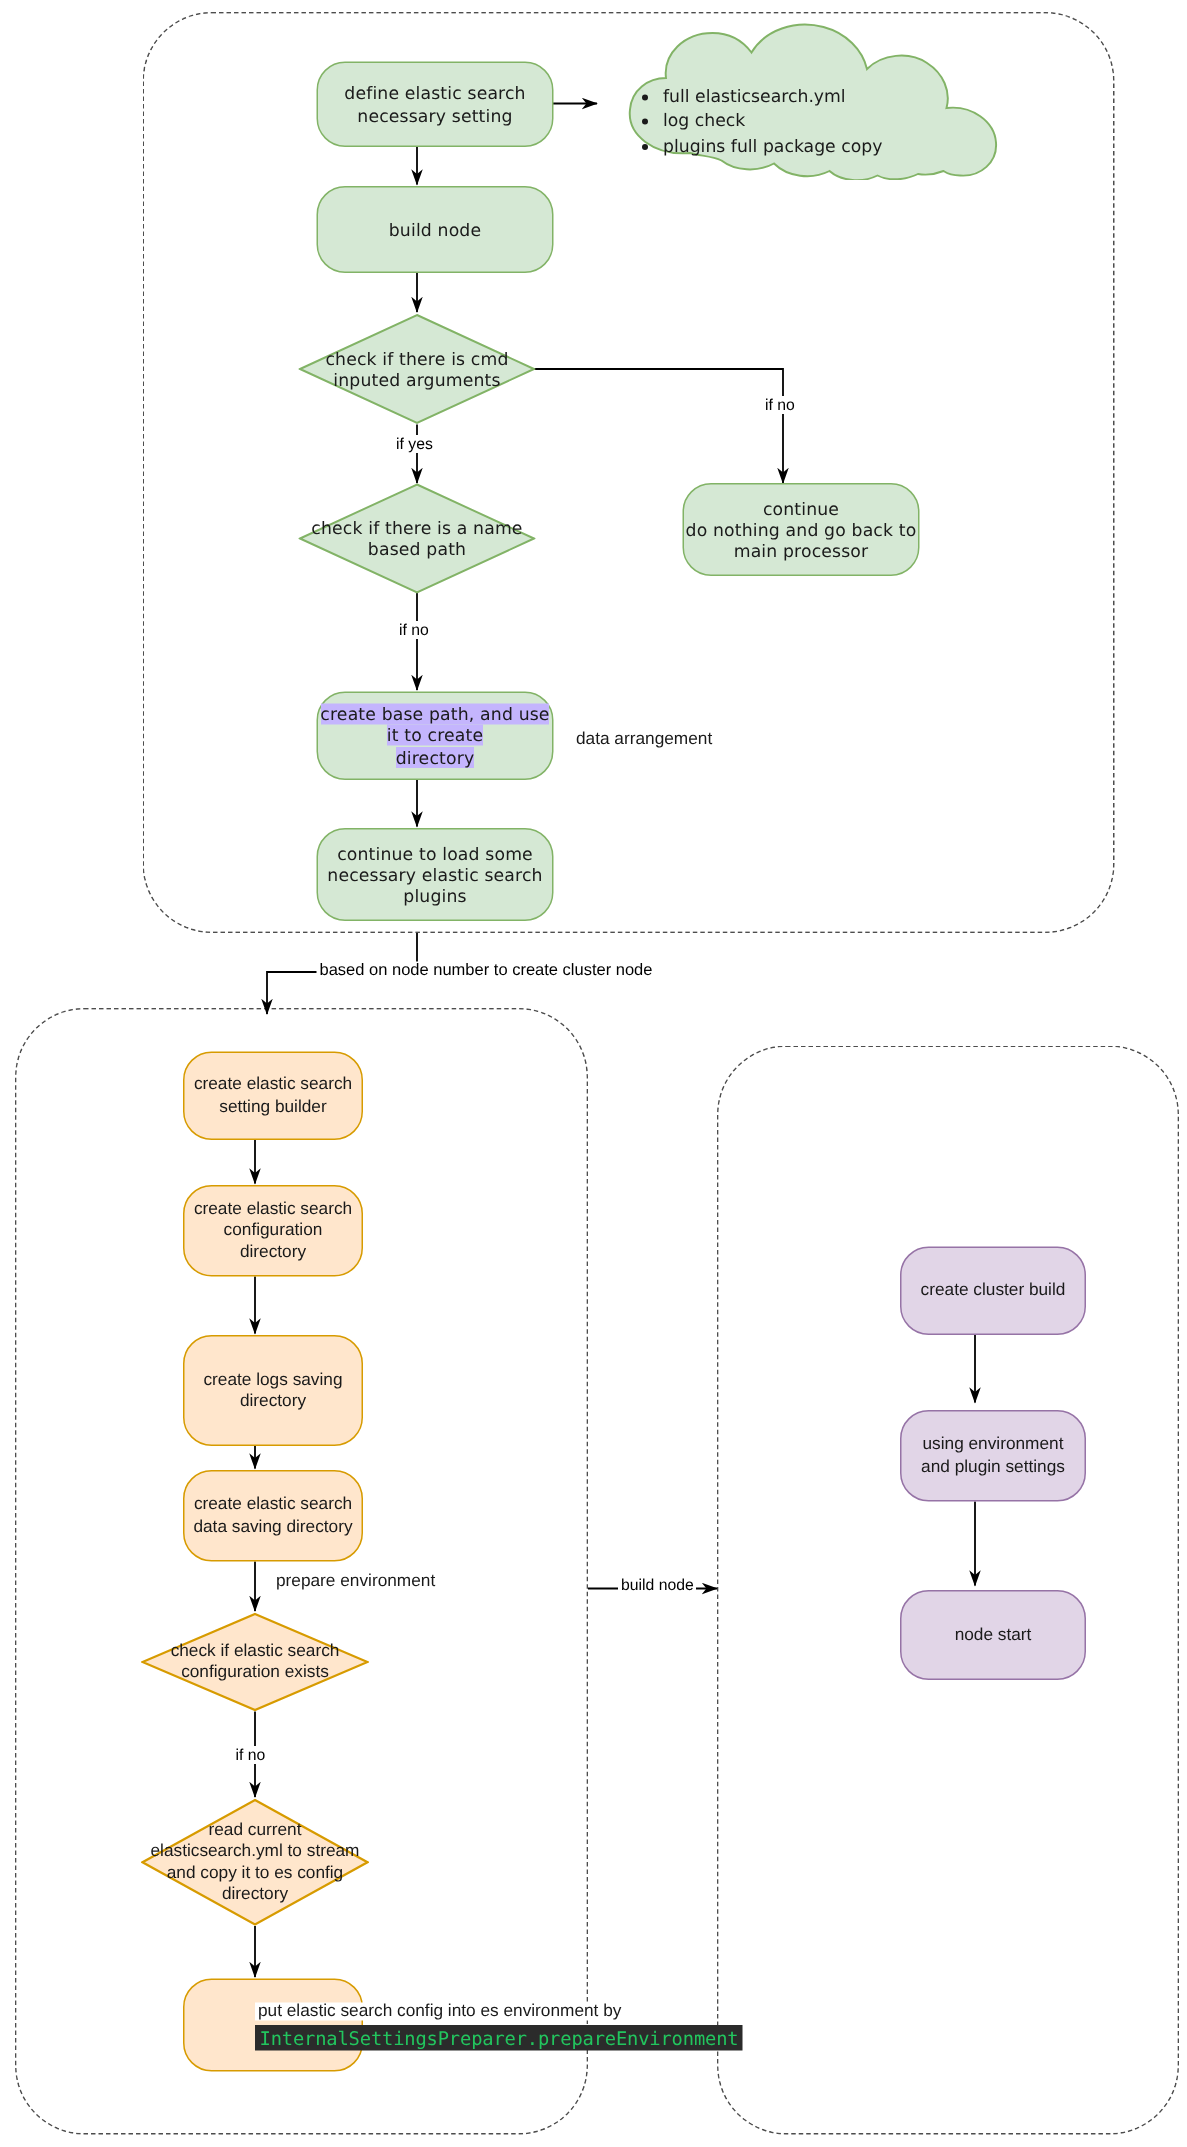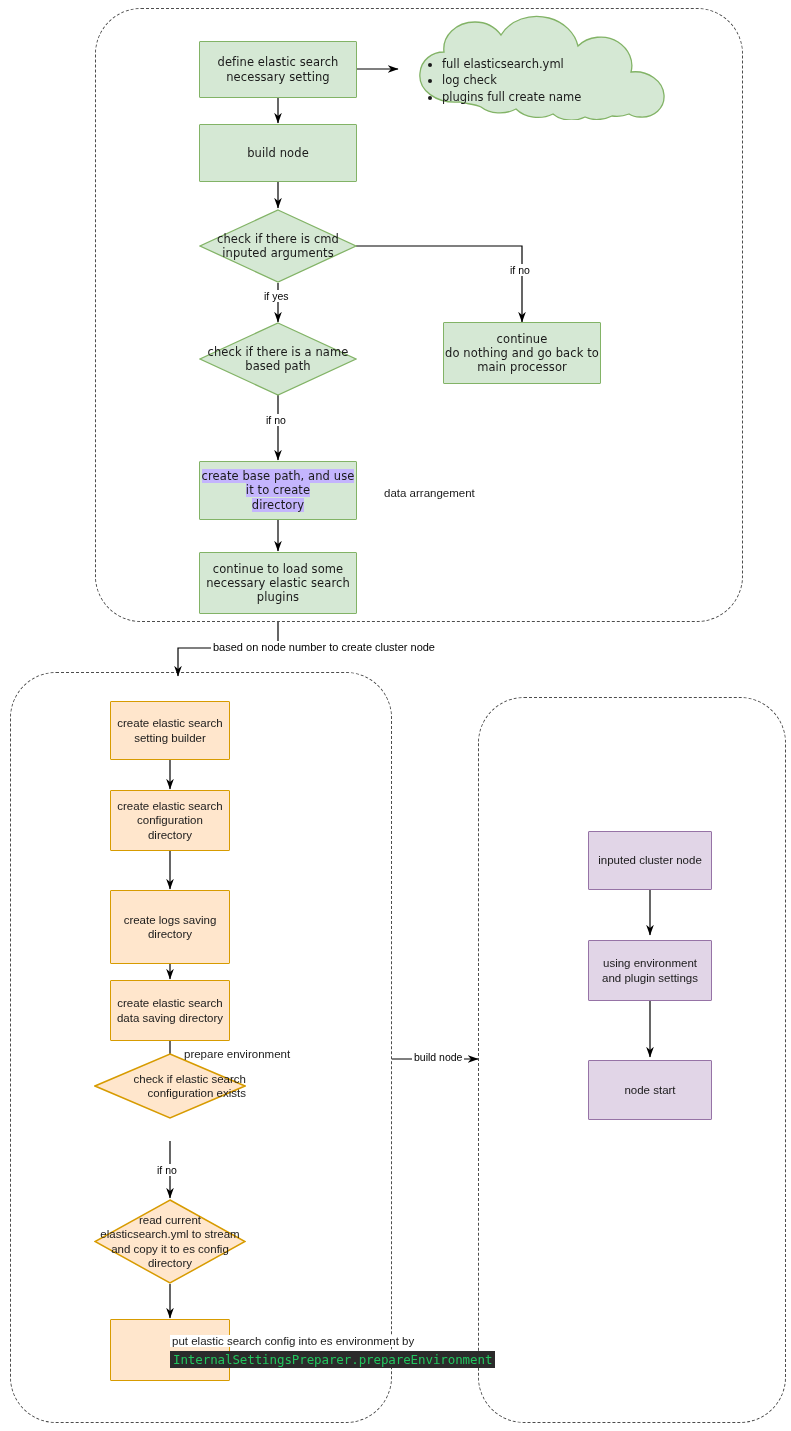--- a/index.html
+++ b/index.html
@@ -22,22 +22,23 @@
   #group-left  { left:10px;  top:672px;  width:382px;  height:751px; }
   #group-right { left:478px; top:697px;  width:308px;  height:726px; }
 
   
   .node{
     position:absolute;
     box-sizing:border-box;
     display:flex;align-items:center;justify-content:center;
     text-align:center;
     line-height:1.24;
-    border-radius:1px;
+    border-radius:19px;
     z-index:5;
+    margin-left:12px;
   }
   .node .lbl{display:block;width:100%;white-space:pre-line;}
 
   .green{
     background:#d5e8d4;border:1.3px solid #82b366;
     font-family:"DejaVu Sans", sans-serif;
     font-size:11.5px;letter-spacing:.1px;
   }
   .orange{
     background:#ffe6cc;border:1.5px solid #d79b00;
@@ -164,21 +165,21 @@
                C206,110 195,111 187,107
                C177,112 163,111 155,104
                C143,110 127,108 118,99
                C107,105 92,104 83,97
                C77,94 69,94 62,92 Z" fill="#d5e8d4" stroke="#82b366" stroke-width="1.3"></path>
     </svg>
     <div class="txt">
       <ul>
         <li>full elasticsearch.yml</li>
         <li>log check</li>
-        <li>plugins full create name</li>
+        <li>plugins full package copy</li>
       </ul>
     </div>
   </div>
 
   <div class="node green" style="left:199px;top:41px;width:158px;height:57px;">
     <span class="lbl">define elastic search
 necessary setting</span>
   </div>
 
   <div class="node green" style="left:199px;top:124px;width:158px;height:58px;">
@@ -243,21 +244,21 @@
 directory</span>
   </div>
 
   <div class="node orange" style="left:110px;top:980px;width:120px;height:61px;">
     <span class="lbl">create elastic search
 data saving directory</span>
   </div>
 
   <div class="plain-label" style="left:184px;top:1048px;text-align:center;">prepare environment</div>
 
-  <div class="diamond orange" style="left:94px;top:1053px;width:152px;height:66px;text-align:right;">
+  <div class="diamond orange" style="left:94px;top:1075px;width:152px;height:66px;">
     <svg class="shape" viewBox="0 0 152 66" preserveAspectRatio="none">
       <polygon points="76,1 151,33 76,65 1,33" fill="#ffe6cc" stroke="#d79b00" stroke-width="1.5"></polygon>
     </svg>
     <span class="lbl">check if elastic search
 configuration exists</span>
   </div>
 
   <div class="edge-label" style="left:155px;top:1164px;">if no</div>
 
   <div class="diamond orange" style="left:94px;top:1199px;width:152px;height:85px;">
@@ -278,21 +279,21 @@
       <span class="l1">put elastic search config into es environment by</span>
     </div>
     <div style="white-space:nowrap;margin-top:1px;">
       <span class="l2">InternalSettingsPreparer.prepareEnvironment</span>
     </div>
   </div>
 
   <div class="edge-label" style="left:412px;top:1051px;">build node</div>
 
   <div class="node purple" style="left:588px;top:831px;width:124px;height:59px;">
-    <span class="lbl">inputed cluster node</span>
+    <span class="lbl">create cluster build</span>
   </div>
 
   <div class="node purple" style="left:588px;top:1060px;width:124px;height:60px;">
     <span class="lbl">node start</span>
   </div>
 
   <div class="node purple" style="left:588px;top:940px;width:124px;height:61px;">
     <span class="lbl">using environment
 and plugin settings</span>
   </div>

